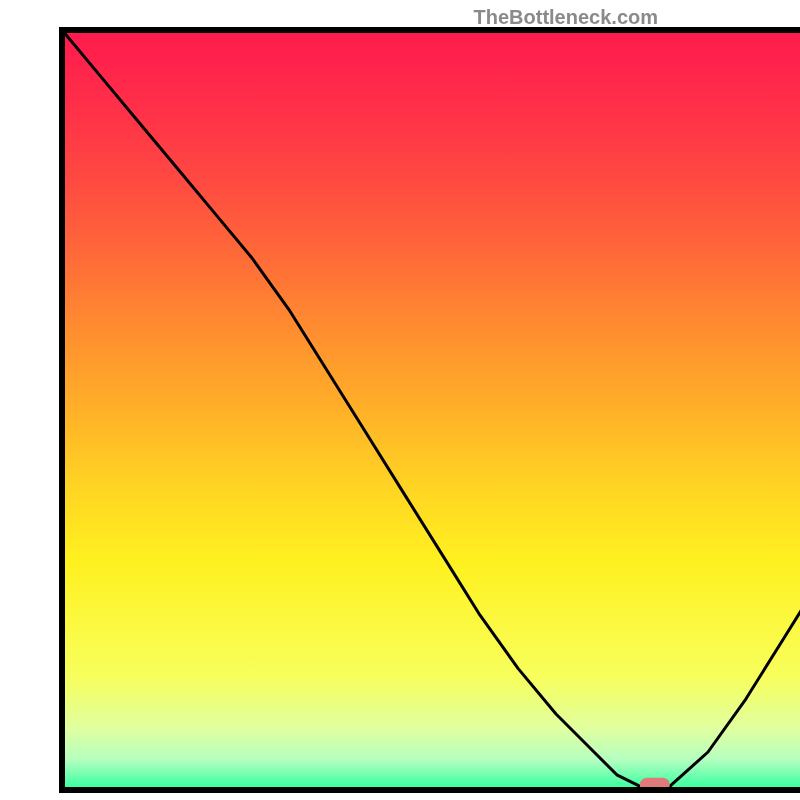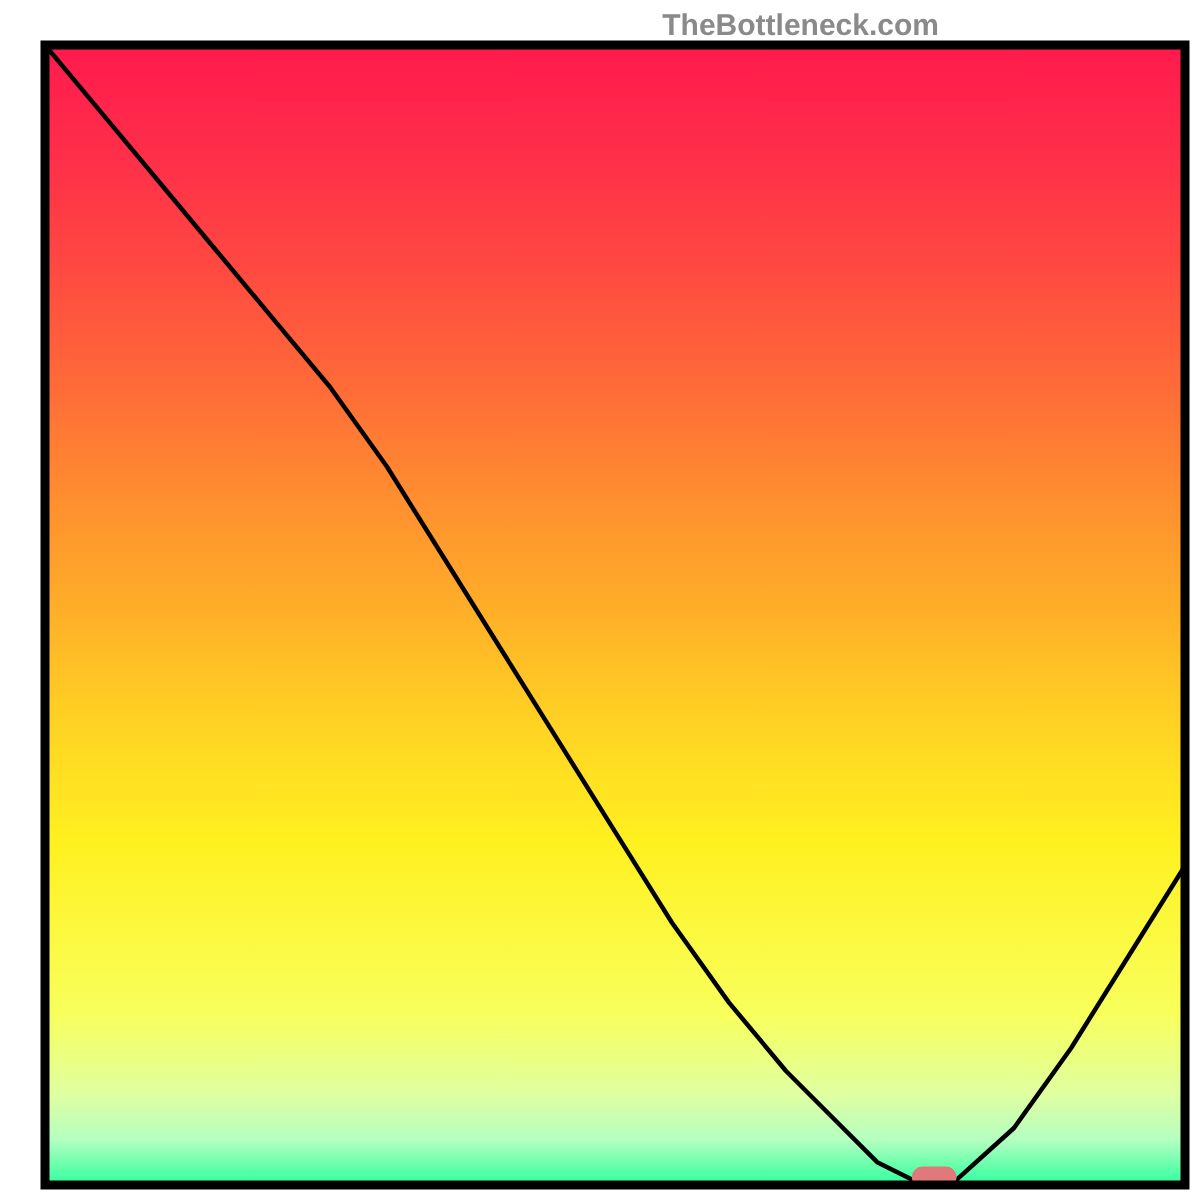--- a/index.html
+++ b/index.html
@@ -7,20 +7,21 @@
     padding: 0;
     width: 800px;
     height: 800px;
     background: #ffffff;
     font-family: Arial, sans-serif;
   }
   .container {
     width: 644px;
     height: 800px;
     position: relative;
+    padding-left: 32px;
   }
   .watermark {
     position: absolute;
     top: 6px;
     right: 18px;
     font-size: 20px;
     font-weight: bold;
     color: #8a8a8a;
     z-index: 10;
   }

